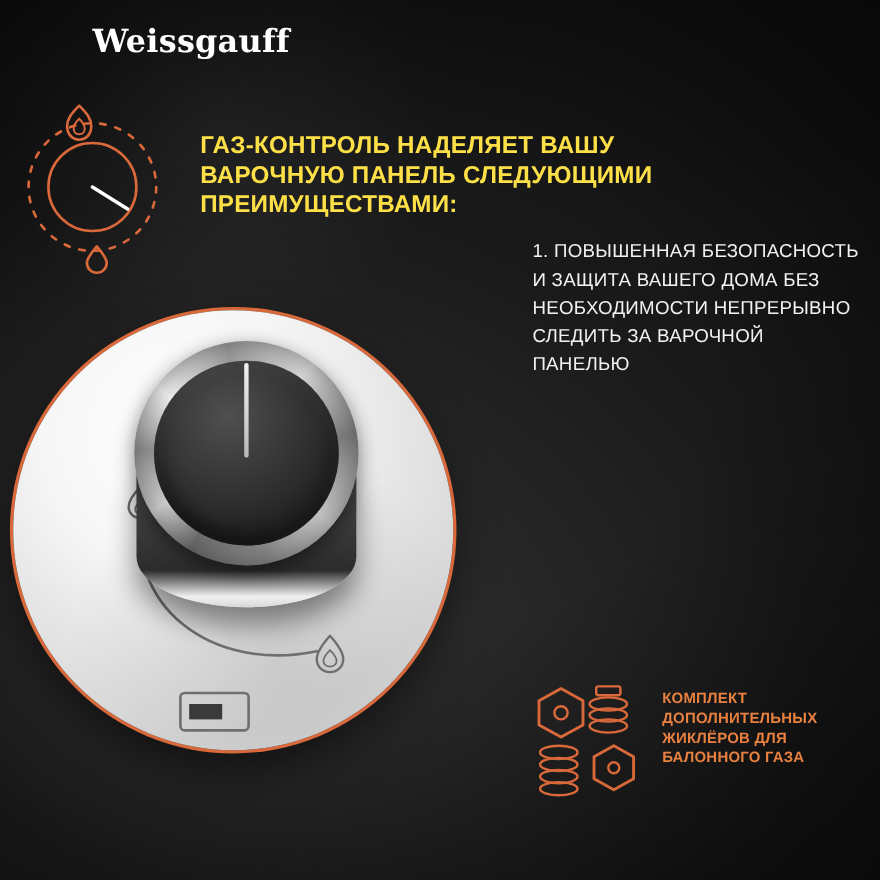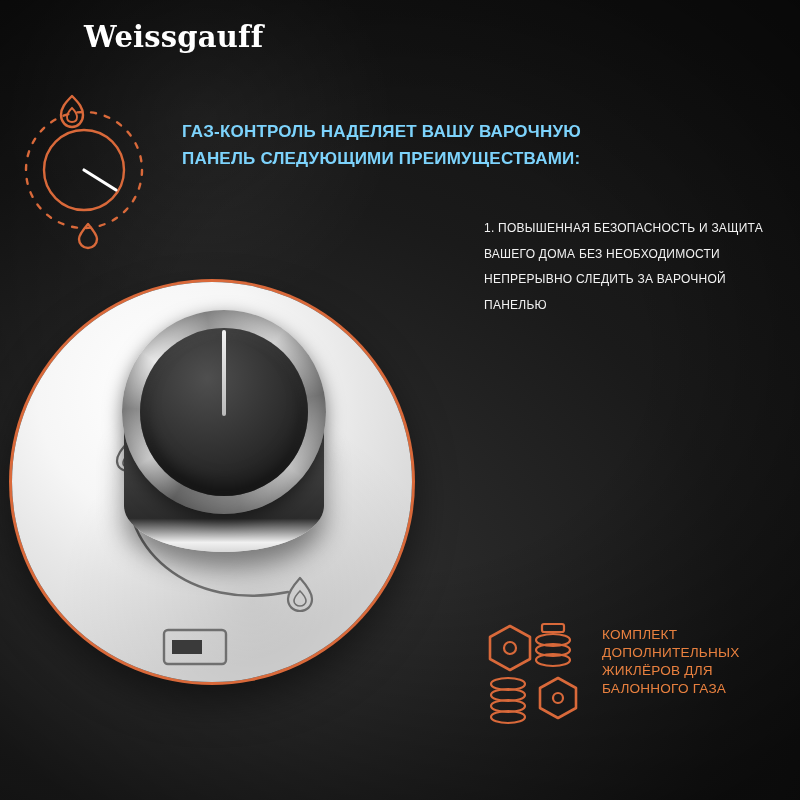--- a/index.html
+++ b/index.html
@@ -60,37 +60,37 @@
     width: 150px;
     height: 180px;
   }
 
   
   .headline {
     position: absolute;
     left: 182px;
     top: 118px;
     width: 430px;
-    font-size: 17px;
+    font-size: 22px;
     line-height: 27px;
     font-weight: bold;
     letter-spacing: 0.2px;
-    color: #7dd3fc;
+    color: #fde047;
     text-transform: uppercase;
   }
 
   
   .benefits {
     position: absolute;
     left: 484px;
     top: 216px;
     width: 300px;
   }
   .benefit {
-    font-size: 12px;
+    font-size: 17px;
     line-height: 25.5px;
     letter-spacing: 0.25px;
     color: #f2f2f2;
     text-transform: uppercase;
     margin-bottom: 21px;
     font-weight: 500;
   }
 
   
   .jets-block {
@@ -107,21 +107,21 @@
     width: 115px;
     height: 110px;
   }
   .jets-text {
     position: absolute;
     left: 122px;
     top: 6px;
     width: 185px;
     font-size: 13.6px;
     line-height: 18px;
-    font-weight: normal;
+    font-weight: bold;
     letter-spacing: 0.2px;
     color: #e8803f;
     text-transform: uppercase;
   }
 
   
   .knob-photo {
     position: absolute;
     left: 12px;
     top: 282px;

